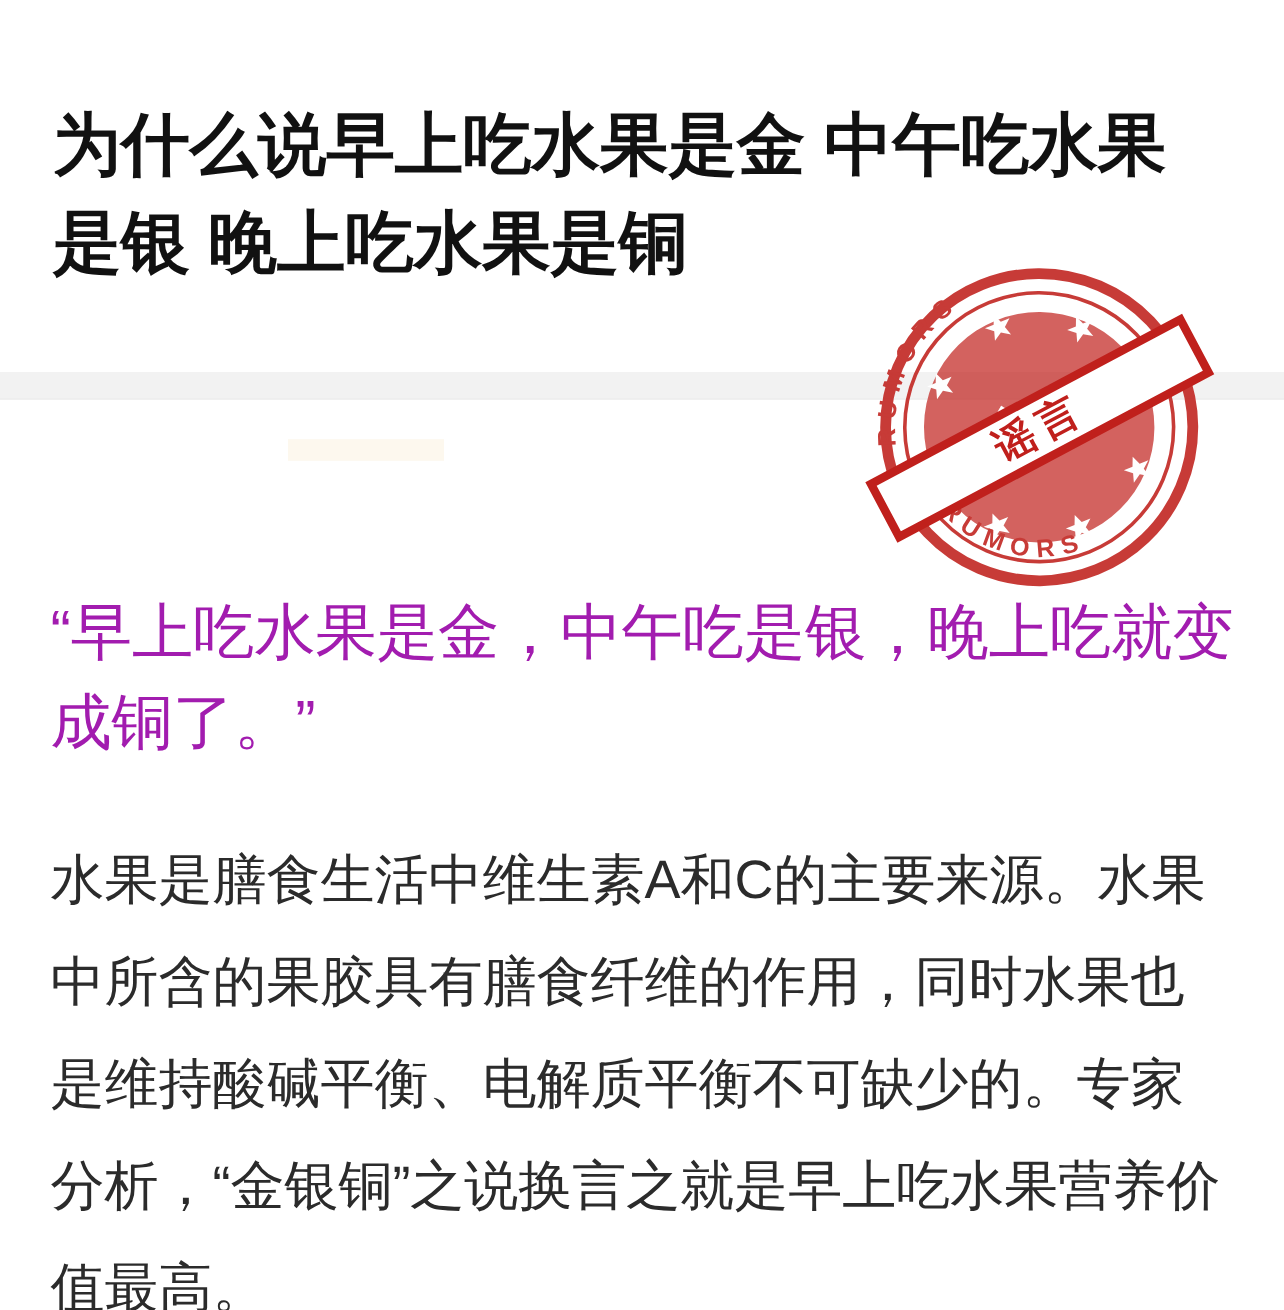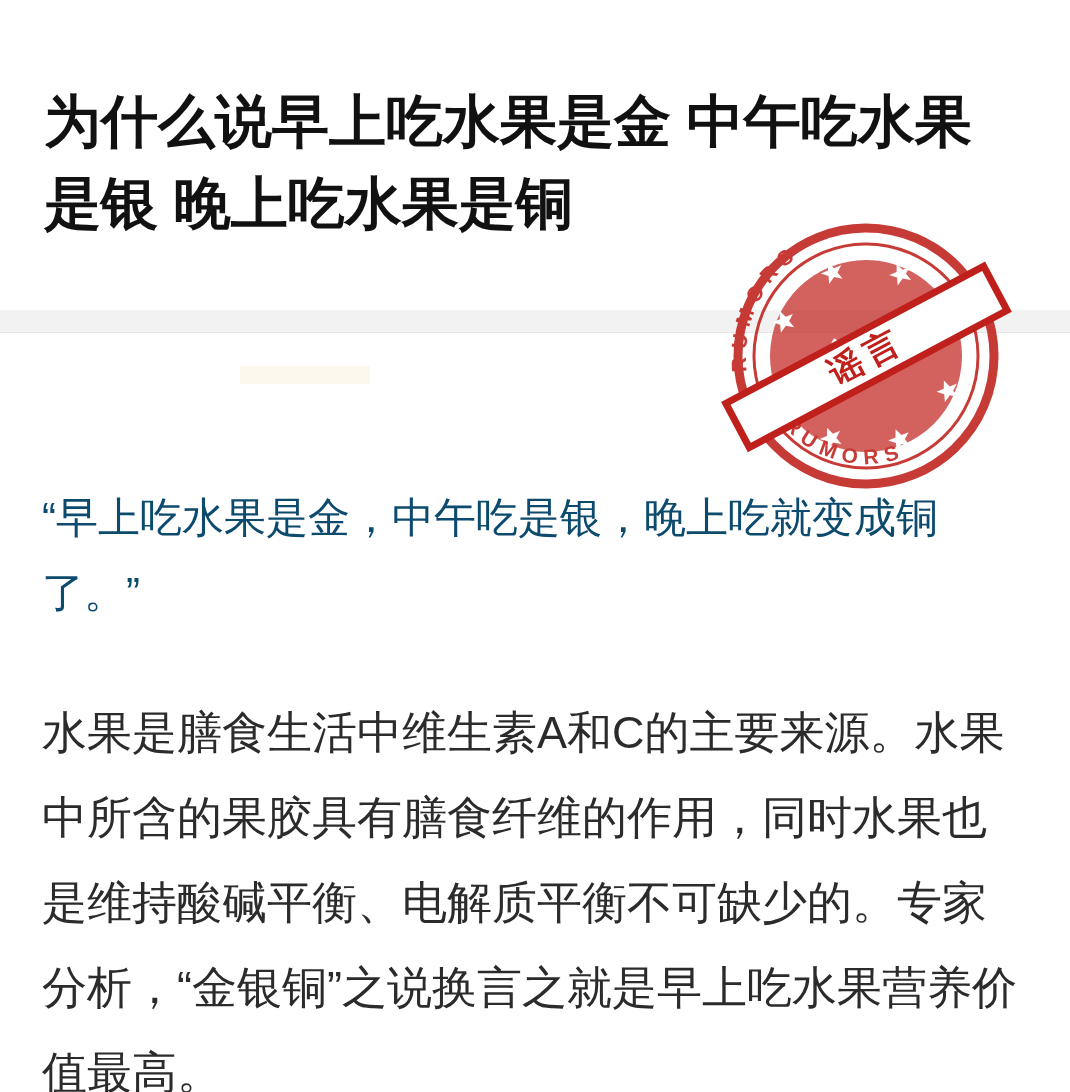--- a/index.html
+++ b/index.html
@@ -71,23 +71,23 @@
     height: 18px;
     background: #fdf8ee;
   }
 
   
   .quote-para {
     position: absolute;
     left: 42px;
     top: 438px;
     width: 990px;
-    font-size: 42px;
+    font-size: 51px;
     line-height: 75px;
-    color: #0c4a6e;
+    color: #a21caf;
     font-family: "Liberation Sans", sans-serif;
   }
 
   .body-para {
     position: absolute;
     left: 42px;
     top: 645px;
     width: 985px;
     font-size: 45px;
     line-height: 85px;

